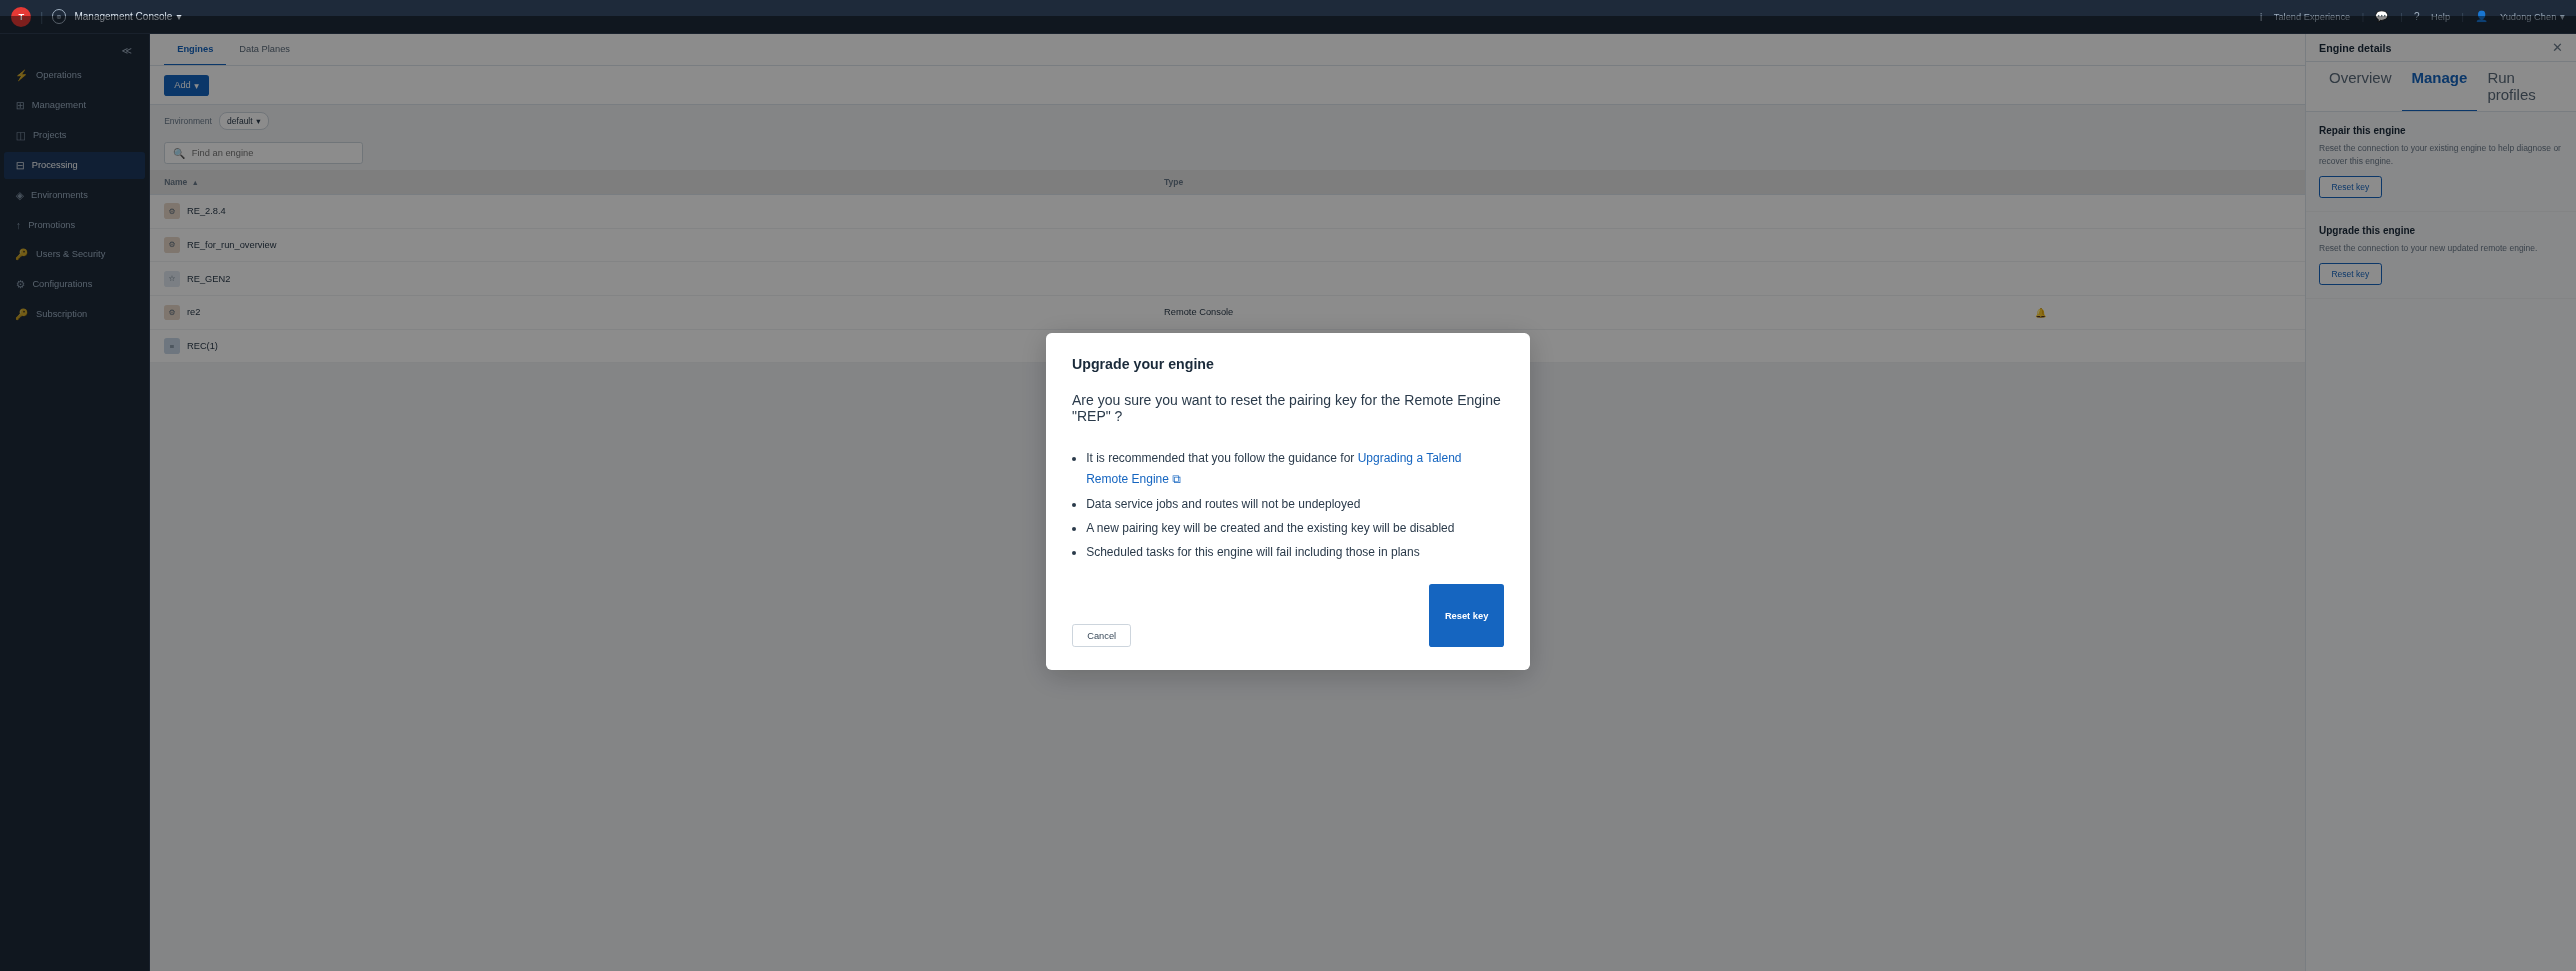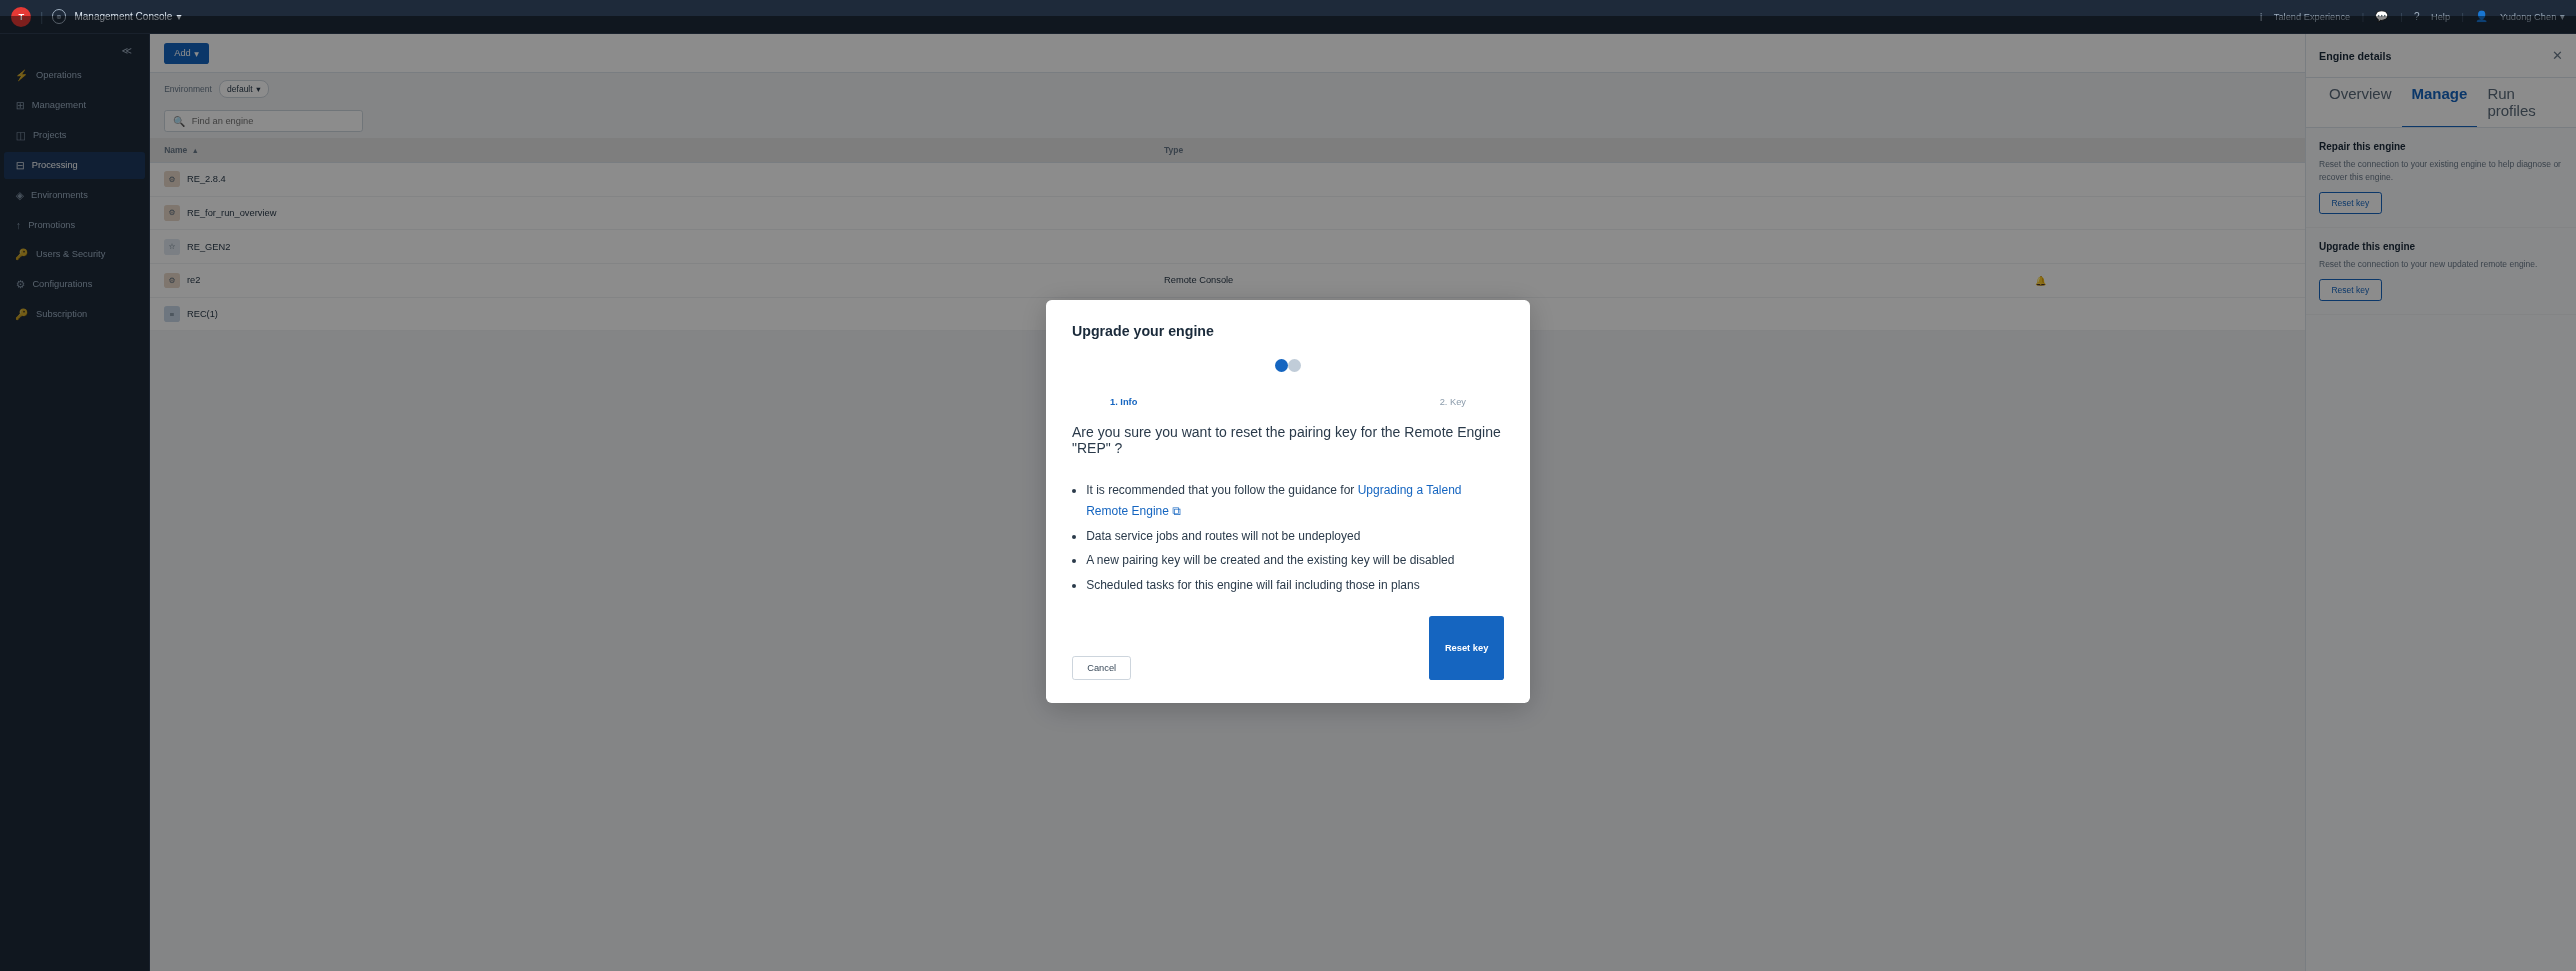--- a/index.html
+++ b/index.html
@@ -55,21 +55,21 @@
     .engine-table { width: 100%; border-collapse: collapse; background: #fff; }
     .engine-table th { padding: 7.1px 14.2px; text-align: left; font-size: 8.5px; color: #6a7a8a; font-weight: 700; border-bottom: 0.7px solid #dde3eb; background: #e5e5e5; }
     .engine-table td { padding: 8.5px 14.2px; font-size: 9.3px; color: #2a3a4a; border-bottom: 0.7px solid #eef0f3; }
     .engine-name-cell { display: flex; align-items: center; gap: 7.1px; }
     .engine-icon { width: 15.7px; height: 15.7px; background: #dde3eb; border-radius: 2.8px; display: flex; align-items: center; justify-content: center; font-size: 7.8px; color: #5a6a7a; }
     .engine-icon.cluster { background: #c8d8e8; }
     .engine-icon.remote { background: #e8d8c8; }
 
     
     .right-panel { width: 271px; background: #f8f9fb; border-left: 0.7px solid #dde3eb; display: flex; flex-direction: column; flex-shrink: 0; }
-    .right-panel-header { display: flex; align-items: center; justify-content: space-between; padding: 14px 13px; border-bottom: 0.7px solid #dde3eb; background: #fff; }
+    .right-panel-header { display: flex; align-items: center; justify-content: space-between; padding: 6px 13px; border-bottom: 0.7px solid #dde3eb; background: #fff; }
     .right-panel-title { font-size: 10.7px; font-weight: 600; color: #1a2a3a; }
     .close-btn { cursor: pointer; color: #6a7a8a; font-size: 13px; }
     .panel-tabs { display: flex; gap: 0; padding: 0 13px; background: #fff; border-bottom: 0.7px solid #dde3eb; }
     .panel-tab { padding: 7.1px 10px; font-size: 15px; cursor: pointer; color: #5a6a7a; border-bottom: 1.4px solid transparent; }
     .panel-tab.active { color: #1565c0; border-bottom: 1.4px solid #1565c0; font-weight: 600; }
     .panel-section { padding: 13px; border-bottom: 0.7px solid #eef0f3; }
     .panel-section-title { font-size: 10px; font-weight: 600; color: #1a2a3a; margin-bottom: 5.7px; }
     .panel-section-desc { font-size: 8.5px; color: #6a7a8a; margin-bottom: 8.5px; line-height: 1.5; }
     .btn-outline { background: #fff; border: 0.7px solid #1565c0; color: #1565c0; padding: 5px 11.4px; border-radius: 2.8px; font-size: 8.5px; cursor: pointer; }
 
@@ -171,20 +171,26 @@
       <span>Configurations</span>
     </div>
     <div class="sidebar-item">
       <span class="sidebar-icon">🔑</span>
       <span>Subscription</span>
     </div>
   </div>
 
   <div class="engine-list-area">
 
+    <div class="tabs-bar">
+      <div class="tabs">
+        <div class="tab active">Engines</div>
+        <div class="tab">Data Planes</div>
+      </div>
+    </div>
 
     <div class="toolbar">
       <button class="btn-add">
         <span>Add</span>
         <span>▾</span>
       </button>
     </div>
 
     <div class="filter-row">
       <span class="env-label">Environment</span>
@@ -288,31 +294,20 @@
       <button class="btn-outline">Reset key</button>
     </div>
   </div>
 
 </div>
 
 <div class="modal-overlay">
   <div class="modal">
     <div class="modal-title">Upgrade your engine</div>
 
-    <div class="stepper-wrapper">
-      <div class="stepper">
-        <div class="step-dot"></div>
-        <div class="step-line"></div>
-        <div class="step-dot inactive"></div>
-      </div>
-      <div class="step-labels">
-        <span class="step-label">1. Info</span>
-        <span class="step-label inactive">2.  Key</span>
-      </div>
-    </div>
 
     <p class="modal-question">Are you sure you want to reset the pairing key for the Remote Engine "REP" ?</p>
 
     <ul class="modal-list">
       <li>
         <span>It is recommended that you follow the guidance for </span>
         <a class="modal-link" href="#">
           <span>Upgrading a Talend Remote Engine</span>
           <span>⧉</span>
         </a>

